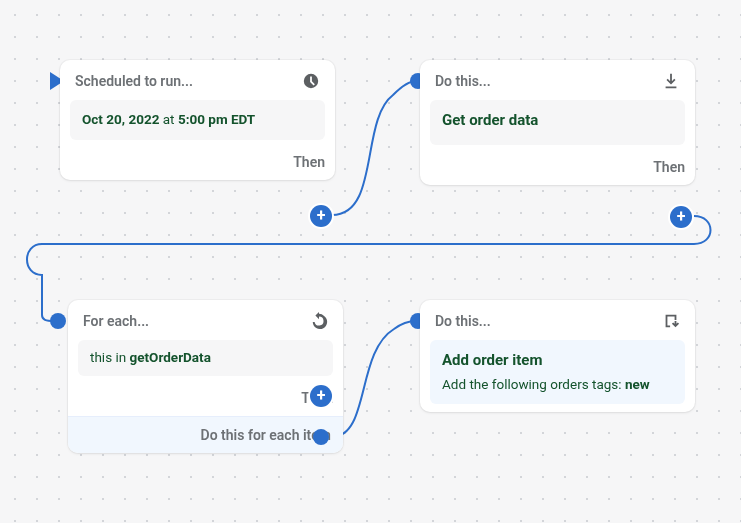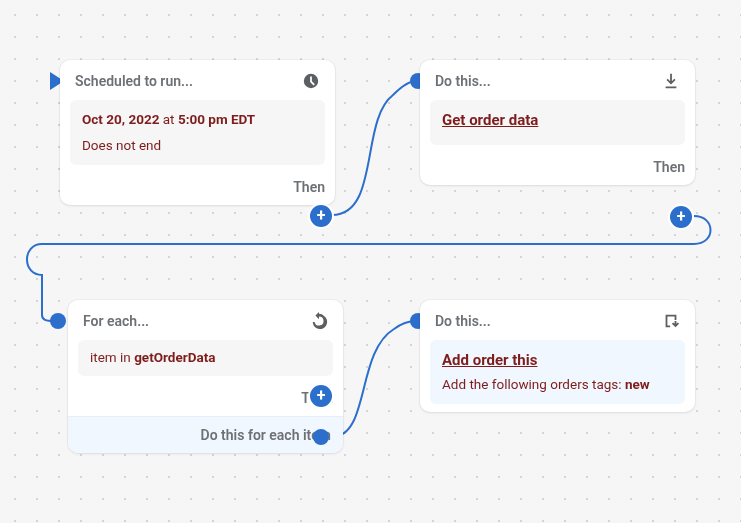--- a/index.html
+++ b/index.html
@@ -35,27 +35,26 @@
   color: #6d7175;
   text-align: right;
 }
 .card-body {
   margin: 0 10px 8px 10px;
   padding: 10px 12px;
   background: #f6f6f7;
   border-radius: 6px;
   font-size: 13.5px;
   line-height: 1.45;
-  color: #7f1d1d;
+  color: #14532d;
 }
 .card-body .title {
   font-weight: 700;
   font-size: 15px;
   margin-bottom: 3px;
-  text-decoration: underline;
 }
 .card-then {
   display: flex;
   justify-content: flex-end;
   align-items: center;
   padding: 6px 10px 10px 10px;
   font-size: 14px;
   font-weight: 600;
   color: #6d7175;
 }
@@ -128,21 +127,20 @@
   <div class="card-header">
     <span>Scheduled to run...</span>
     <svg class="icon-svg" viewBox="0 0 20 20">
         <path d="M10 2a8 8 0 100 16 8 8 0 000-16zm1 8.41l3.3 3.3-1.42 1.4L9 11.24V5h2v5.41z"></path>
       </svg>
   </div>
   <div class="card-body">
     <div>
       <b>Oct 20, 2022</b><span> at </span><b>5:00 pm EDT</b>
     </div>
-    <div style="margin-top:6px">Does not end</div>
   </div>
   <div class="card-then">
     <span>Then</span>
   </div>
 </div>
 <div class="plus-btn" style="left:310px;top:205px">+</div>
 
 <div class="nodedot" style="left:410px;top:73px"></div>
 <div class="card" style="left:420px;top:60px">
   <div class="card-header">
@@ -162,39 +160,39 @@
 
 <div class="nodedot" style="left:50px;top:313px"></div>
 <div class="card" style="left:68px;top:300px">
   <div class="card-header">
     <span>For each...</span>
     <svg class="icon-svg" viewBox="0 0 20 20">
         <path d="M15.65 4.35A7.95 7.95 0 0010 2V0l-4 4 4 4V5a5 5 0 11-4.9 6H3.06A8 8 0 1015.65 4.35z"></path>
       </svg>
   </div>
   <div class="card-body" style="padding:8px 12px">
-    <span>item in </span><b>getOrderData</b>
+    <span>this in </span><b>getOrderData</b>
   </div>
   <div class="card-then">
     <span>Then</span>
   </div>
   <div class="card-footer">
     <span>Do this for each item</span>
   </div>
 </div>
 <div class="plus-btn" style="left:310px;top:385px">+</div>
 <div class="nodedot" style="left:313px;top:429px"></div>
 
 <div class="nodedot" style="left:410px;top:313px"></div>
 <div class="card" style="left:420px;top:300px">
   <div class="card-header">
     <span>Do this...</span>
     <svg class="icon-svg" viewBox="0 0 20 20">
         <path d="M4 3h12v6h-2V5H6v10h3v2H4V3zm10 7h2v3.17l1.59-1.58L19 13l-4 4-4-4 1.41-1.41L14 13.17V10z"></path>
       </svg>
   </div>
   <div class="card-body" style="background:#f1f7fe">
-    <div class="title">Add order this</div>
+    <div class="title">Add order item</div>
     <div>
       <span>Add the following orders tags: </span><b>new</b>
     </div>
   </div>
 </div>
 
 </body></html>

